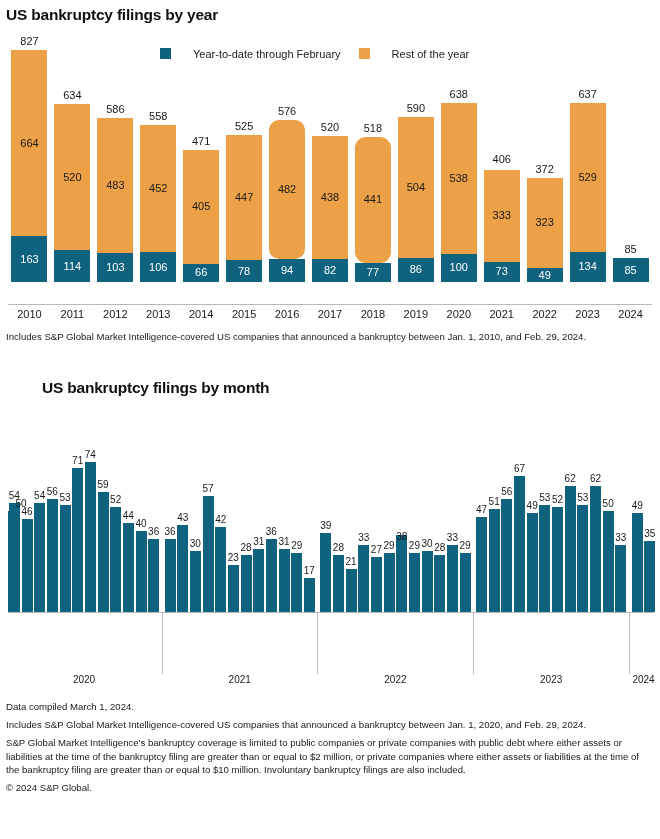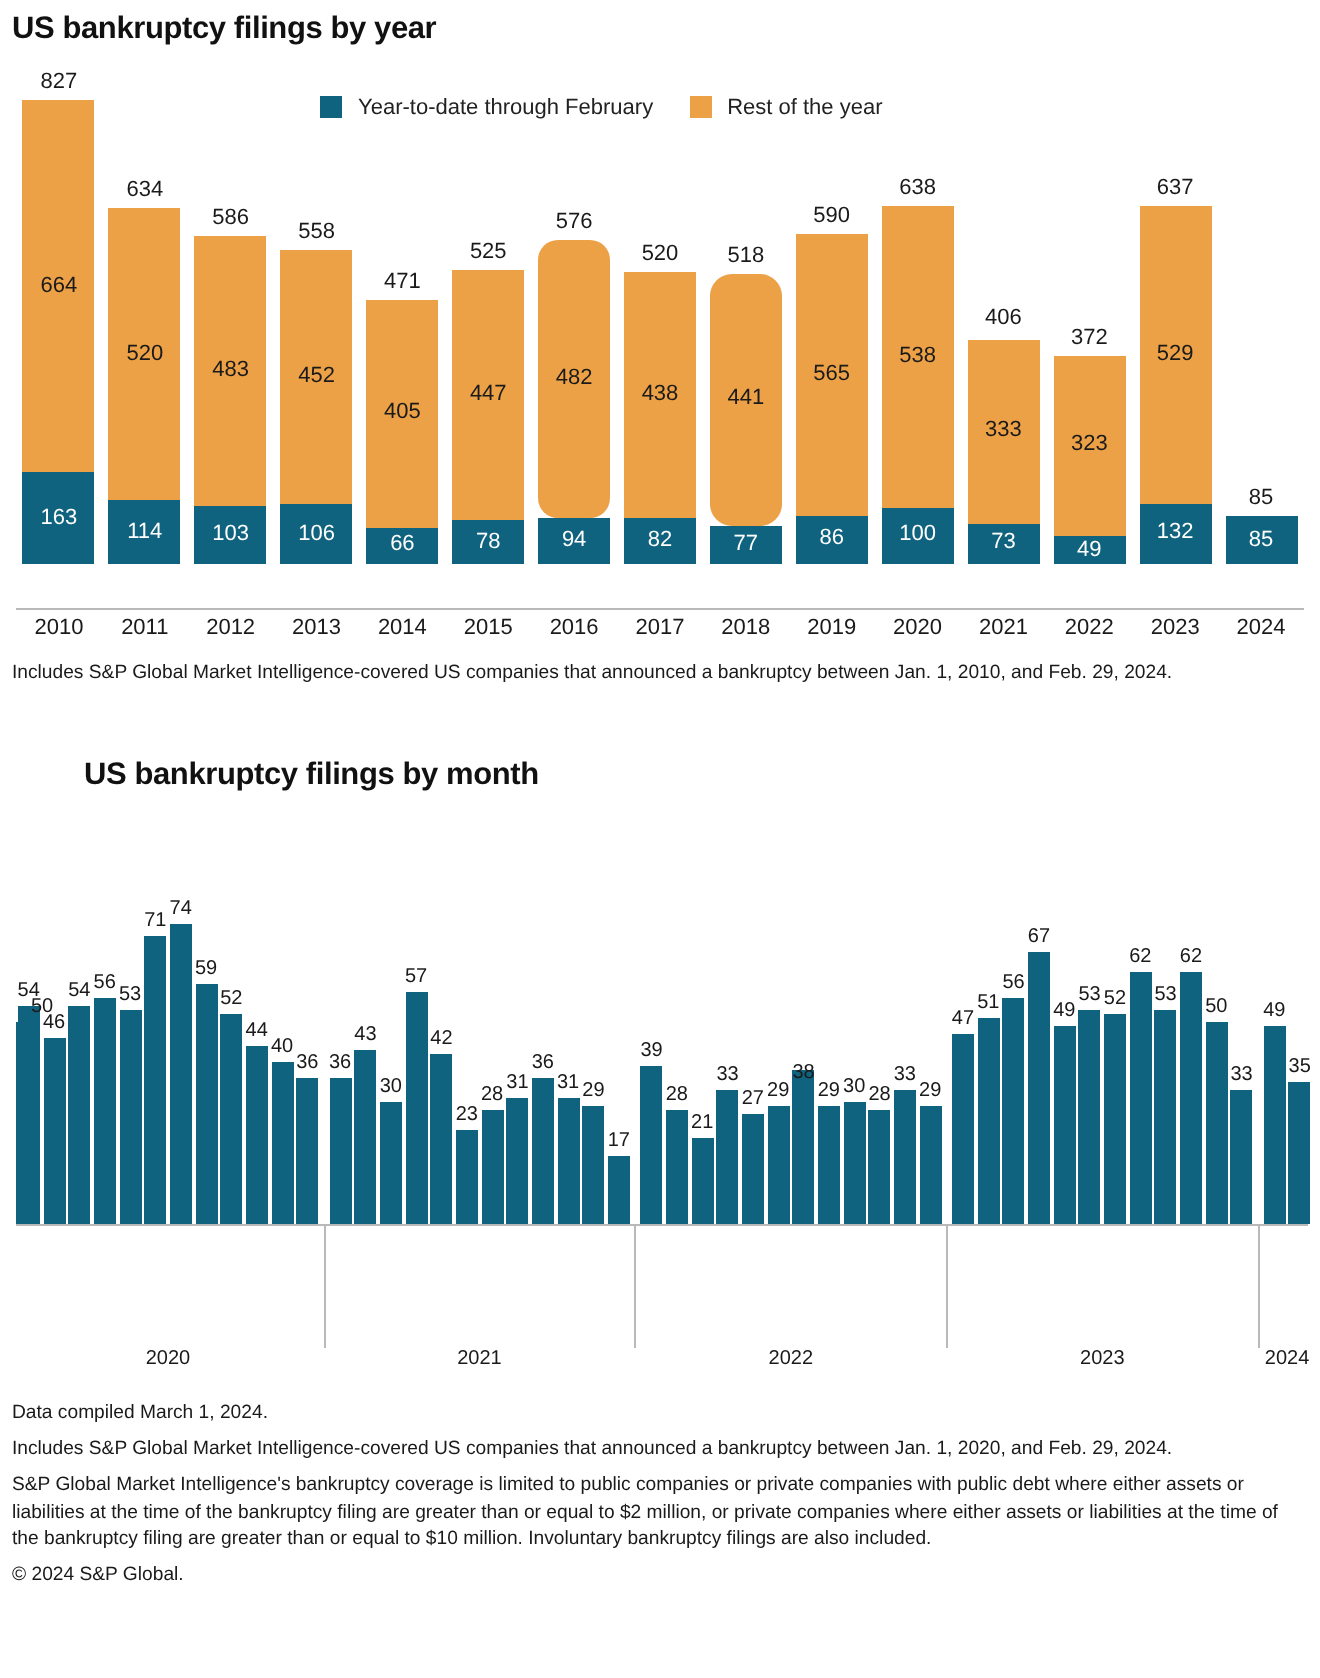--- a/index.html
+++ b/index.html
@@ -44,21 +44,21 @@
     top: 48px;
     display: flex;
     align-items: center;
     gap: 18px;
     font-size: 11px;
     color: #222;
   }
   .legend-item {
     display: flex;
     align-items: flex-start;
-    gap: 8px;
+    gap: 22px;
   }
   .legend-swatch {
     width: 11px;
     height: 11px;
     display: inline-block;
   }
 
   
   #chart1 {
     position: absolute;
@@ -307,21 +307,21 @@
           <div class="seg seg-rest" style="height: 140px; border-radius: 11px;">
             <span class="seg-label">441</span>
           </div>
           <div class="seg seg-ytd" style="height: 21.601px;">
             <span class="seg-label">77</span>
           </div>
         </div>
         <div class="c1-total" style="left: 340.933px; bottom: 170.316px;">518</div>
         <div class="c1-col" style="left: 389.867px; height: 165.514px;">
           <div class="seg seg-rest" style="height: 141.388px;">
-            <span class="seg-label">565</span>
+            <span class="seg-label">504</span>
           </div>
           <div class="seg seg-ytd" style="height: 24.1258px;">
             <span class="seg-label">86</span>
           </div>
         </div>
         <div class="c1-total" style="left: 383.867px; bottom: 190.514px;">590</div>
         <div class="c1-col" style="left: 432.8px; height: 178.979px;">
           <div class="seg seg-rest" style="height: 150.926px;">
             <span class="seg-label">538</span>
           </div>
@@ -346,21 +346,21 @@
           <div class="seg seg-ytd" style="height: 13.7461px;">
             <span class="seg-label">49</span>
           </div>
         </div>
         <div class="c1-total" style="left: 512.667px; bottom: 129.358px;">372</div>
         <div class="c1-col" style="left: 561.6px; height: 178.699px;">
           <div class="seg seg-rest" style="height: 148.401px;">
             <span class="seg-label">529</span>
           </div>
           <div class="seg seg-ytd" style="height: 30.2975px;">
-            <span class="seg-label">132</span>
+            <span class="seg-label">134</span>
           </div>
         </div>
         <div class="c1-total" style="left: 555.6px; bottom: 203.699px;">637</div>
         <div class="c1-col" style="left: 604.533px; height: 23.8452px;">
           <div class="seg seg-ytd" style="height: 23.8452px;">
             <span class="seg-label">85</span>
           </div>
         </div>
         <div class="c1-total" style="left: 598.533px; bottom: 48.8452px;">85</div>
       </div>

